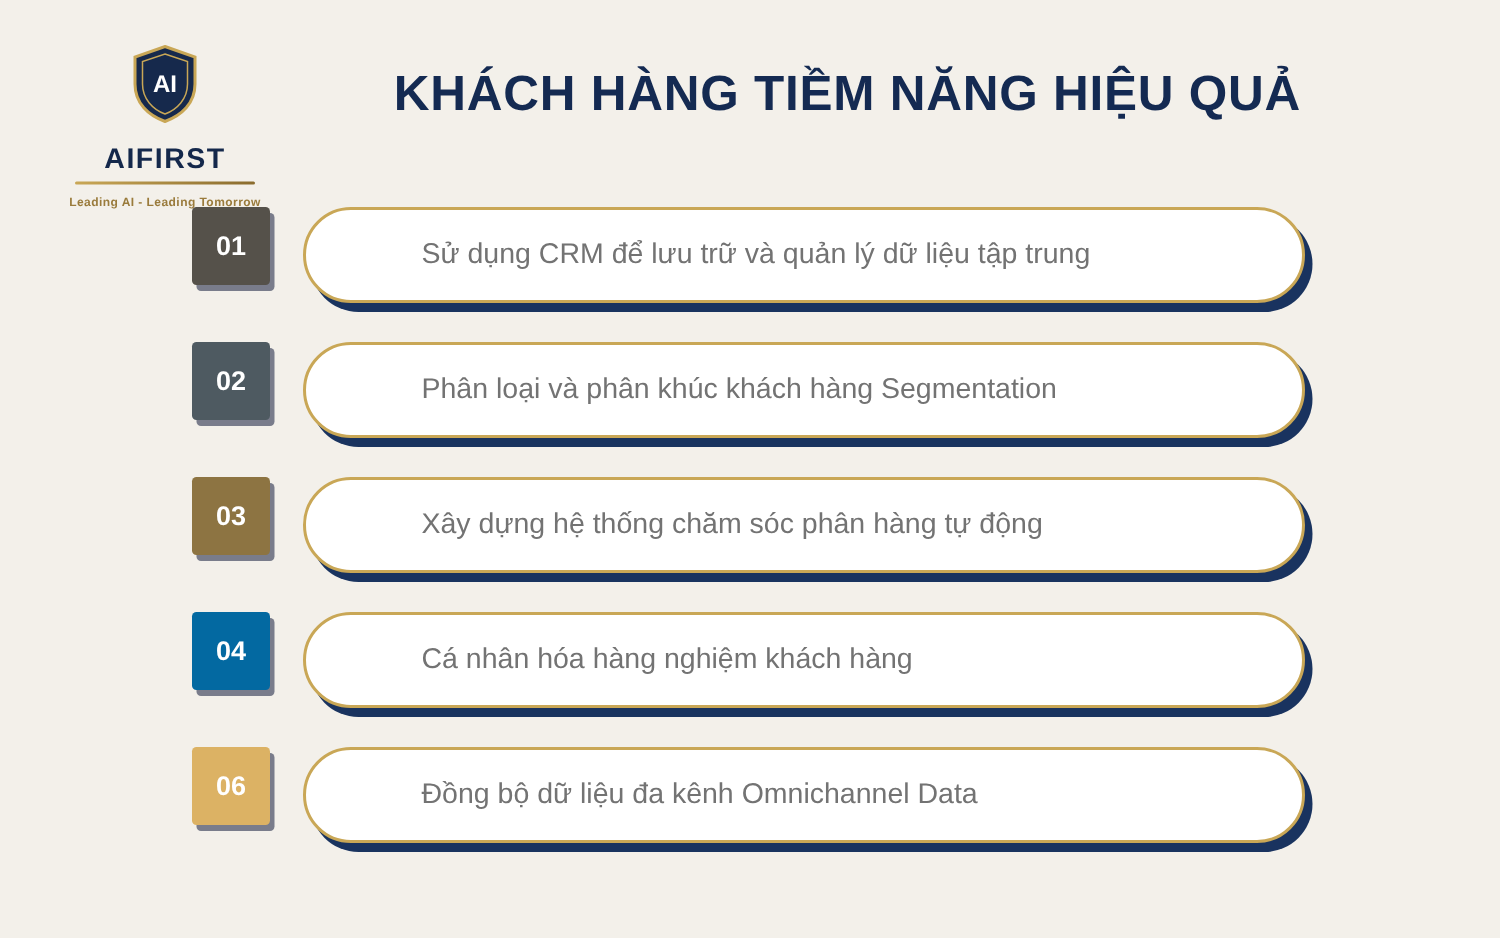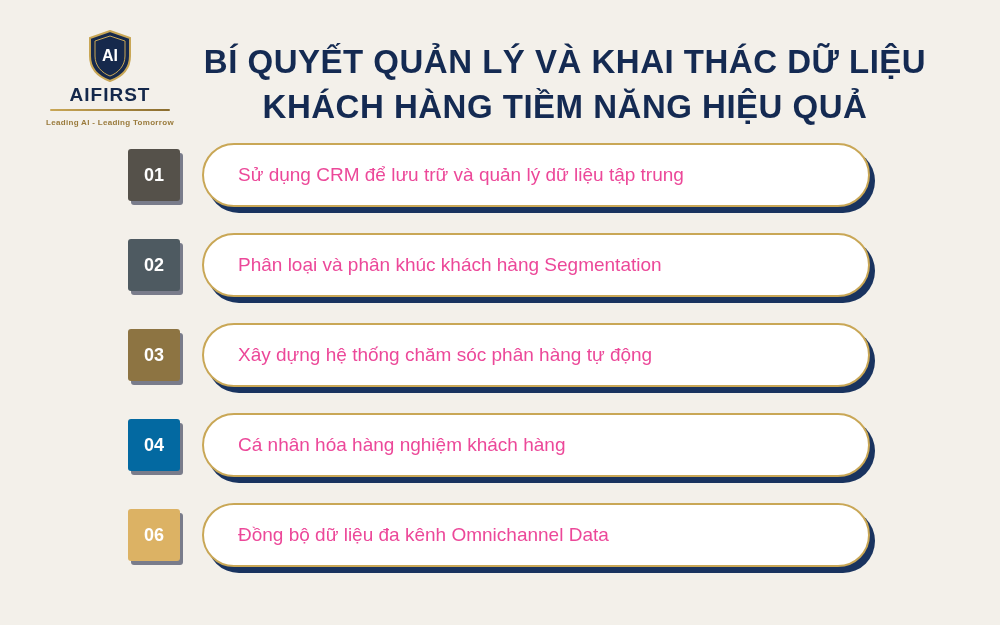--- a/index.html
+++ b/index.html
@@ -37,21 +37,21 @@
     align-items: center;
     padding-top: 4px;
   }
   .brand-shield {
     width: 44px;
     height: 52px;
     position: relative;
   }
   .brand-shield svg { display: block; }
   .brand-name {
-    margin-top: 2px;
+    margin-top: 14px;
     font-size: 19px;
     font-weight: bold;
     letter-spacing: 1px;
     color: #14284b;
     font-family: "Liberation Sans", sans-serif;
   }
   .brand-tagline {
     margin-top: 7px;
     font-size: 8px;
     font-weight: bold;
@@ -83,21 +83,21 @@
     text-transform: uppercase;
     font-family: "Liberation Sans", sans-serif;
   }
 
   
   .list {
     padding: 8px 0 0 0;
   }
   .row {
     display: flex;
-    align-items: center;
+    align-items: flex-start;
     height: 74px;
     margin-bottom: 16px;
     padding-left: 128px;
     padding-right: 130px;
     box-sizing: border-box;
   }
   .num-box {
     position: relative;
     width: 52px;
     height: 52px;
@@ -122,22 +122,23 @@
     border-radius: 34px;
     display: flex;
     align-items: center;
     box-shadow: 5px 6px 0 #19335f;
     box-sizing: border-box;
   }
   .bar-text {
     padding-left: 34px;
     padding-right: 26px;
     font-size: 19px;
-    color: #ec4899;
-    font-family: "Liberation Sans", sans-serif;
+    color: #737373;
+    font-family: "Liberation Sans", sans-serif;
+    margin-left: 43px;
   }
 </style>
 </head>
 <body>
 
 <div class="page">
 
   <div class="header">
 
     <div class="brand">
@@ -147,21 +148,20 @@
           <path d="M22 6 L37 11 V26 C37 36 30 43 22 46 C14 43 7 36 7 26 V11 Z" fill="none" stroke="#c9a756" stroke-width="1"></path>
           <text x="22" y="31" font-family="Liberation Sans, sans-serif" font-size="16" font-weight="bold" fill="#ffffff" text-anchor="middle">AI</text>
         </svg>
       </div>
       <div class="brand-name">AIFIRST</div>
       <div class="brand-rule"></div>
       <div class="brand-tagline">Leading AI - Leading Tomorrow</div>
     </div>
 
     <div class="titles">
-      <div class="title-line">BÍ QUYẾT QUẢN LÝ VÀ KHAI THÁC DỮ LIỆU</div>
       <div class="title-line">KHÁCH HÀNG TIỀM NĂNG HIỆU QUẢ</div>
     </div>
   </div>
 
   <div class="list">
 
     <div class="row">
       <div class="num-box" style="background:#55514a">01</div>
       <div class="bar">
         <div class="bar-text">Sử dụng CRM để lưu trữ và quản lý dữ liệu tập trung</div>

